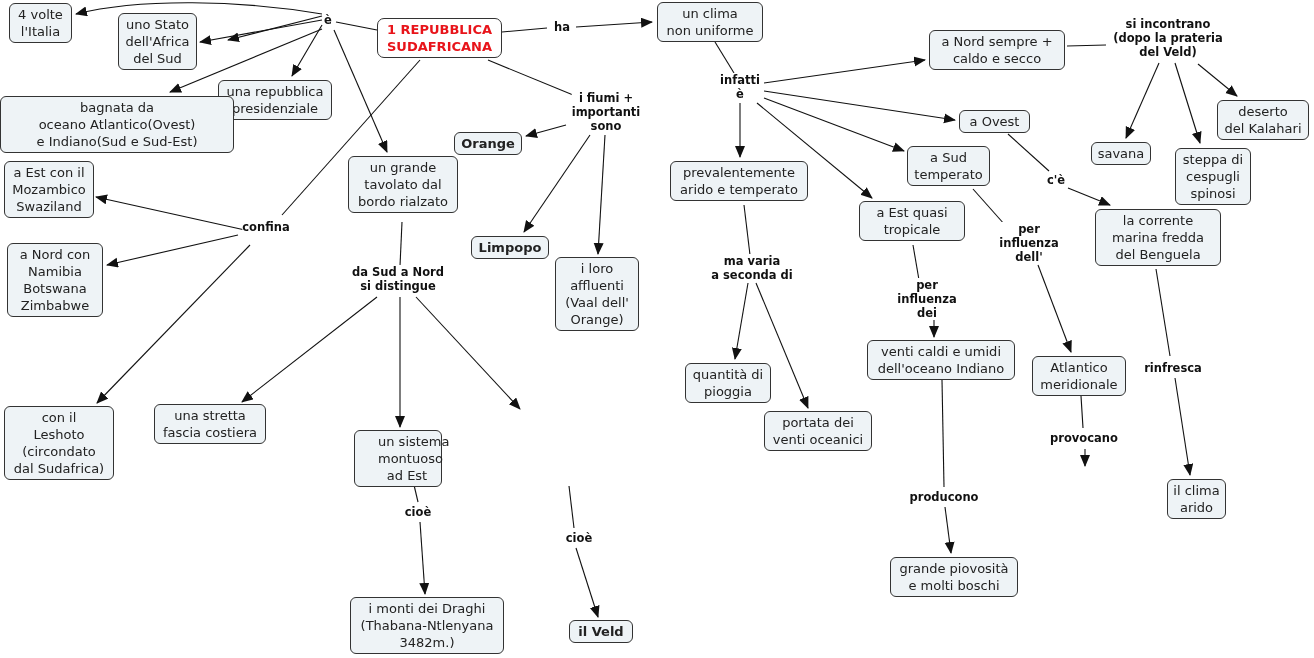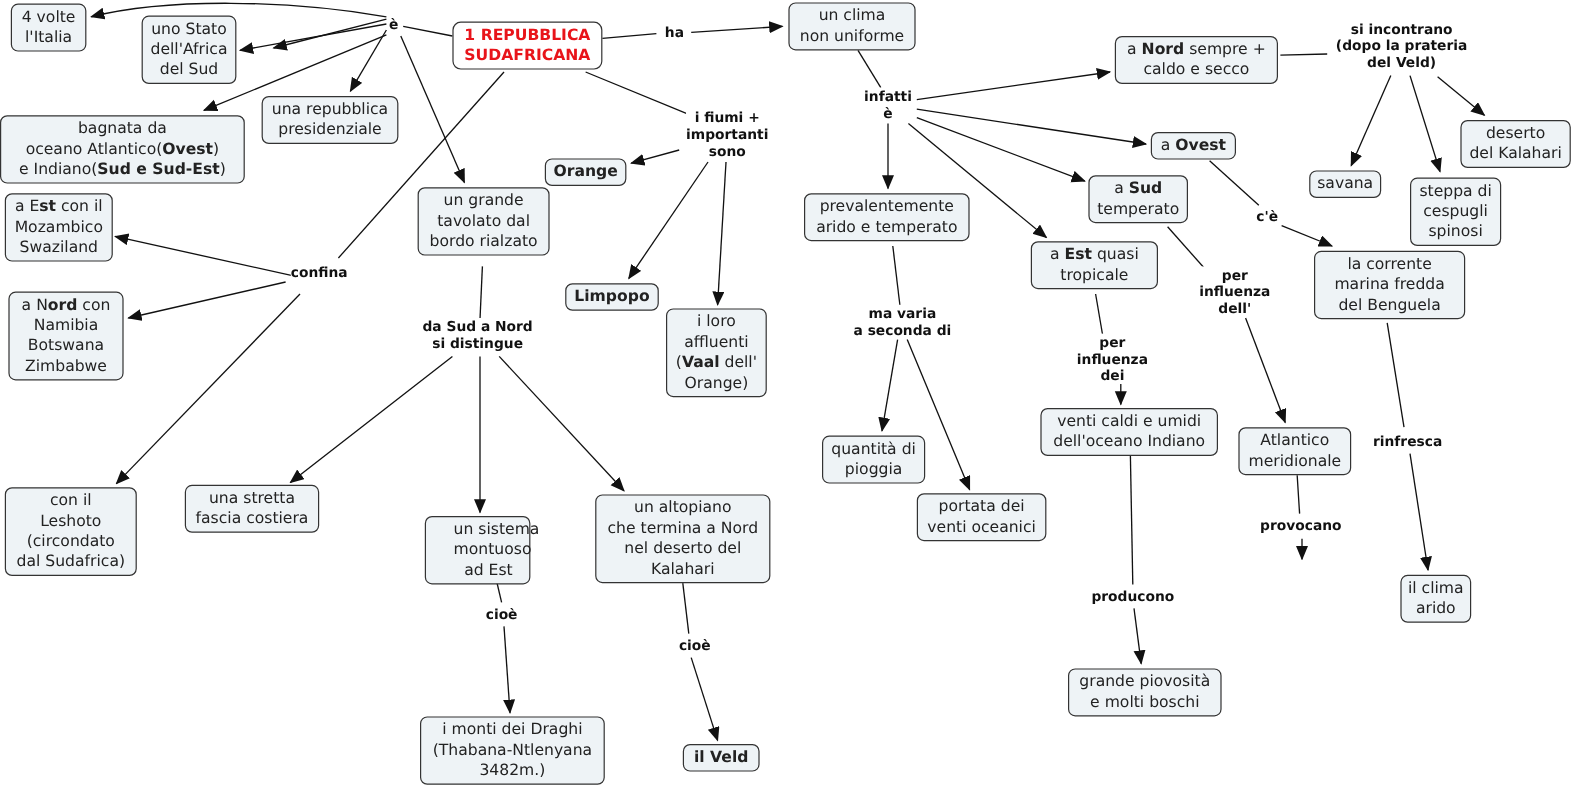--- a/index.html
+++ b/index.html
@@ -3,21 +3,21 @@
 <meta charset="utf-8">
 <style>
   html,body{margin:0;padding:0;background:#ffffff;}
   #map{position:relative;width:1314px;height:658px;overflow:hidden;background:#fff;font-family:"DejaVu Sans","Liberation Sans",sans-serif;}
   svg#links{position:absolute;left:0;top:0;width:1314px;height:658px;}
   .node{position:absolute;box-sizing:border-box;background:#eef3f6;border:1px solid #333;border-radius:6px;
         font-size:13px;line-height:17px;color:#222;text-align:center;padding:2px 5px;white-space:nowrap;}
   .node.root{color:#e8141a;font-weight:bold;background:#fff;border-radius:7px;line-height:17px;}
   .node.boldonly{font-weight:bold;}
   .lbl{position:absolute;font-size:11.5px;line-height:14px;font-weight:bold;color:#111;text-align:center;white-space:nowrap;background:#fff;transform:translate(-50%,-50%);}
-  .lbl b,.node b{font-weight:bold;}
+  .lbl b,.node b{font-weight:normal;}
 </style>
 </head>
 <body>
 
 <div id="map">
   <svg id="links">
     <defs>
       <marker id="arr" markerWidth="12" markerHeight="12" refX="11" refY="5" orient="auto" markerUnits="userSpaceOnUse">
         <path d="M0,0 L12,5 L0,10 z" fill="#111"></path>
       </marker>
@@ -86,21 +86,21 @@
     </div>
   <div class="node" style="left:118px;top:13px;width:79px;">
       <div><span>uno Stato</span></div>
       <div><span>dell'Africa</span></div>
       <div><span>del Sud</span></div>
     </div>
   <div class="node" style="left:218px;top:80px;width:114px;">
       <div><span>una repubblica</span></div>
       <div><span>presidenziale</span></div>
     </div>
-  <div class="node" style="left:0px;top:96px;width:204px;">
+  <div class="node" style="left:0px;top:96px;width:234px;">
       <div><span>bagnata da</span></div>
       <div><span>oceano Atlantico(</span><b>Ovest</b><span>)</span></div>
       <div><span>e Indiano(</span><b>Sud e Sud-Est</b><span>)</span></div>
     </div>
   <div class="node" style="left:7px;top:243px;width:96px;">
       <div><span>a N</span><b>ord</b><span> con</span></div>
       <div><span>Namibia</span></div>
       <div><span>Botswana</span></div>
       <div><span>Zimbabwe</span></div>
     </div>
@@ -122,26 +122,20 @@
     </div>
   <div class="node" style="left:154px;top:404px;width:112px;">
       <div><span>una stretta</span></div>
       <div><span>fascia costiera</span></div>
     </div>
   <div class="node" style="left:354px;top:430px;width:88px;padding-left:23px;">
       <div><span>un sistema</span></div>
       <div><span>montuoso</span></div>
       <div><span>ad Est</span></div>
     </div>
-  <div class="node" style="left:496px;top:412px;width:146px;">
-      <div><span>un altopiano</span></div>
-      <div><span>che termina a Nord</span></div>
-      <div><span>nel deserto del</span></div>
-      <div><span>Kalahari</span></div>
-    </div>
   <div class="node" style="left:350px;top:597px;width:154px;">
       <div><span>i monti dei Draghi</span></div>
       <div><span>(Thabana-Ntlenyana</span></div>
       <div><span>3482m.)</span></div>
     </div>
   <div class="node boldonly" style="left:569px;top:620px;width:64px;">
       <div><span>il Veld</span></div>
     </div>
   <div class="node boldonly" style="left:454px;top:132px;width:68px;">
       <div><span>Orange</span></div>

